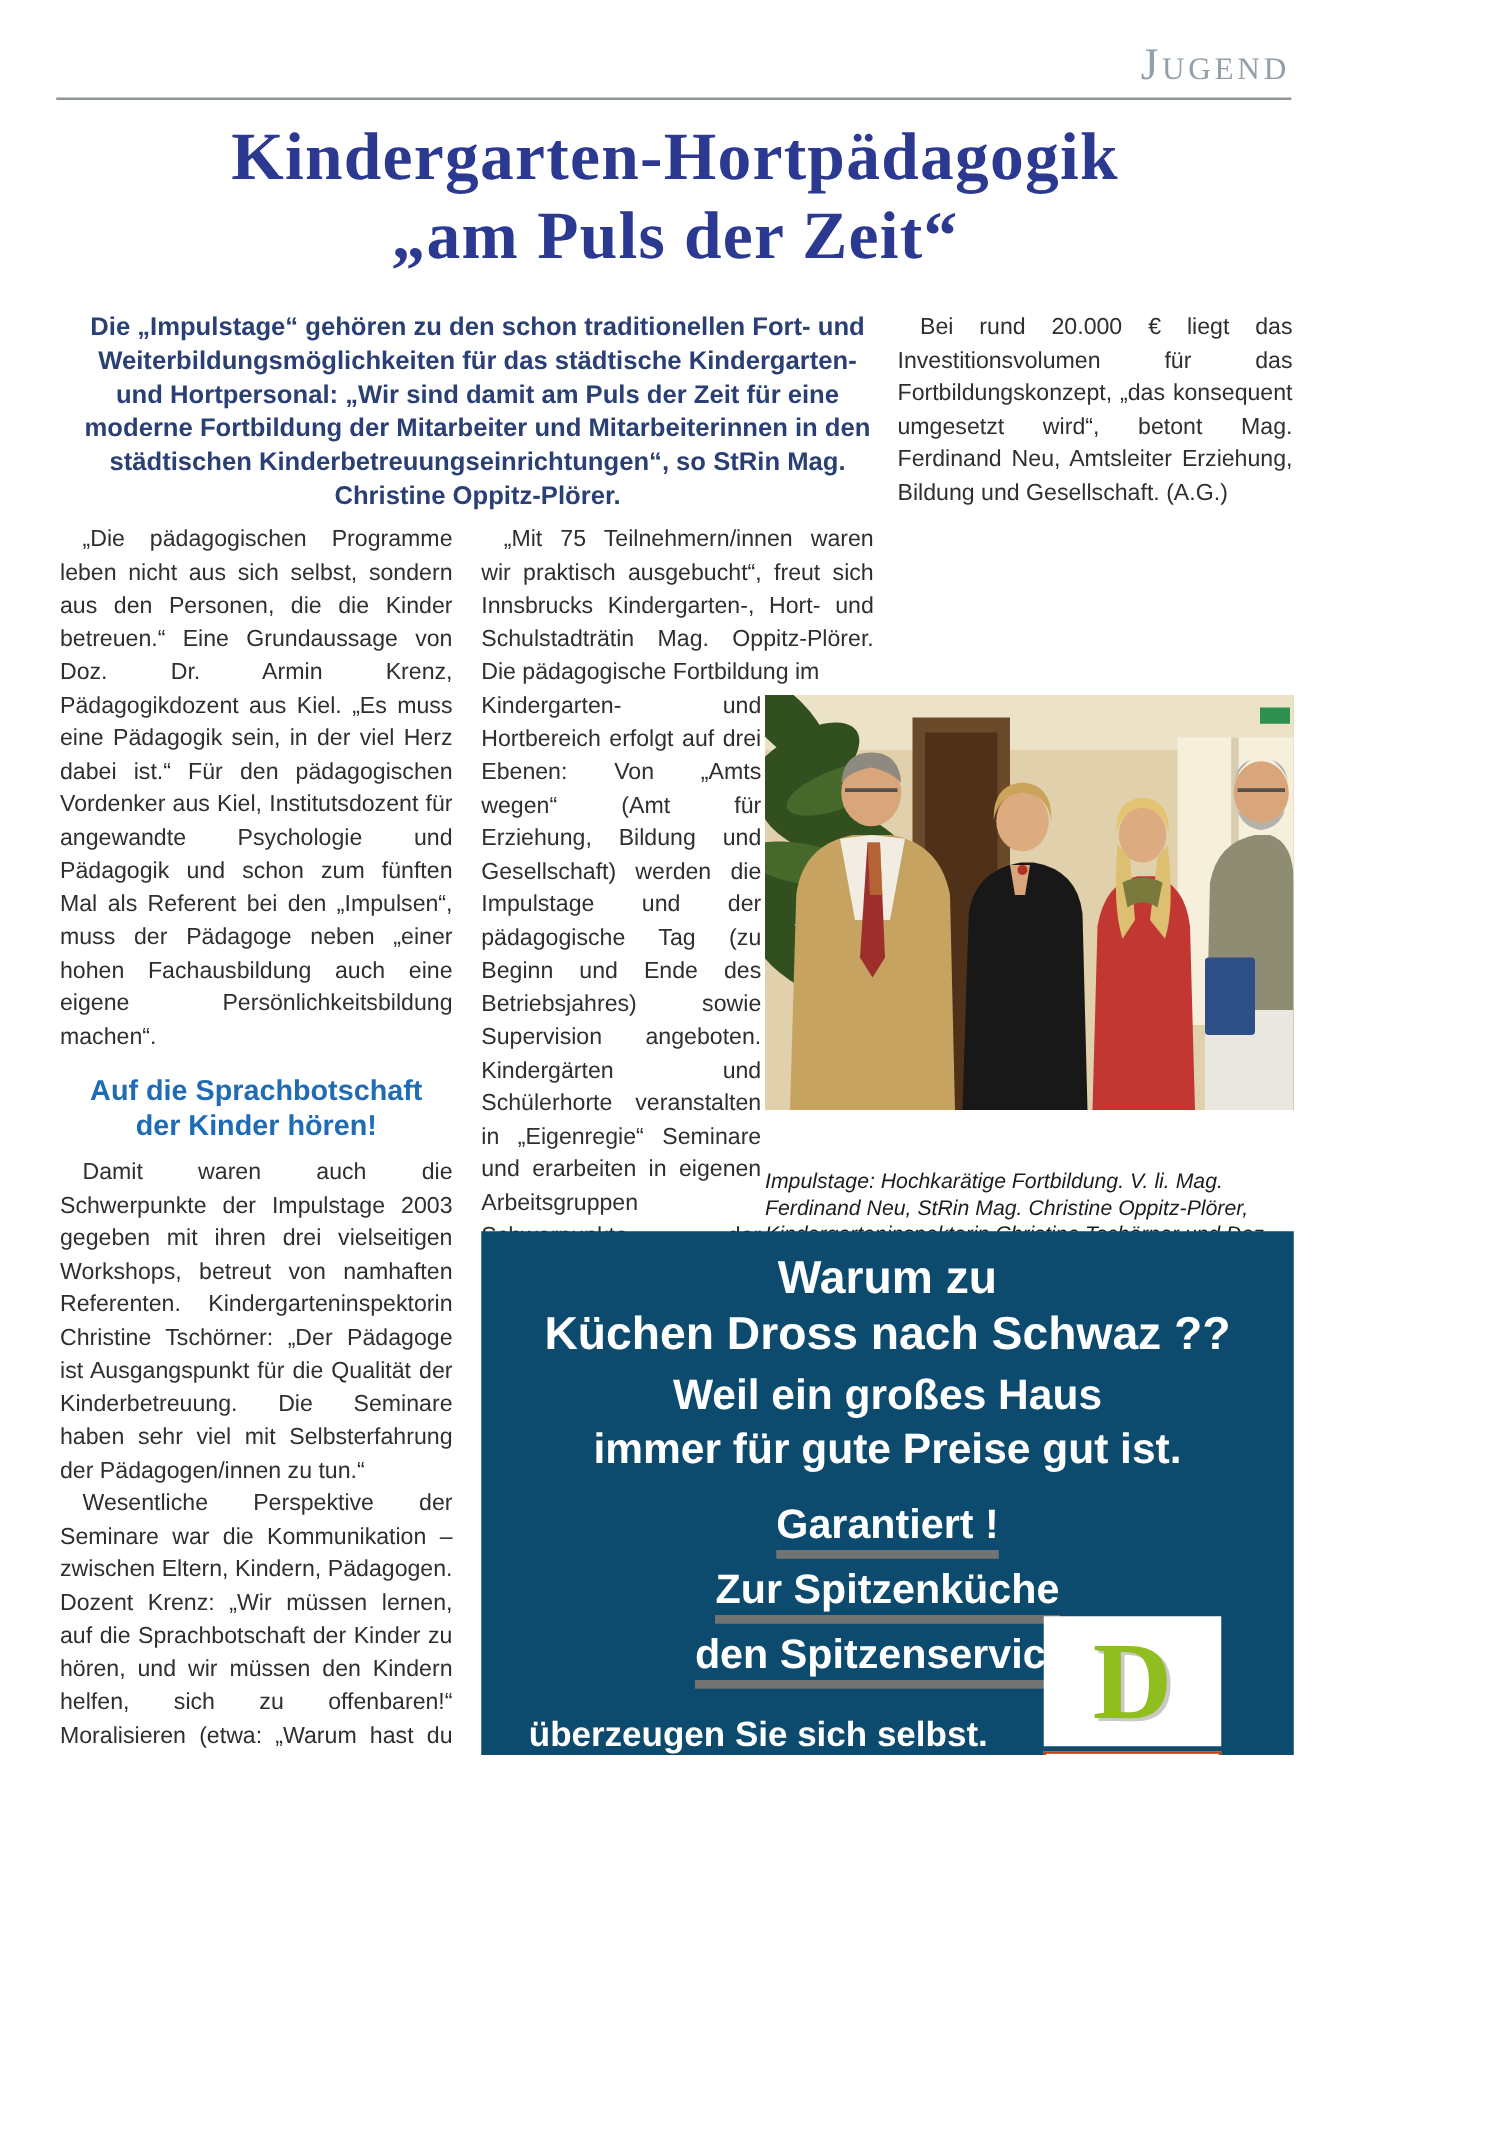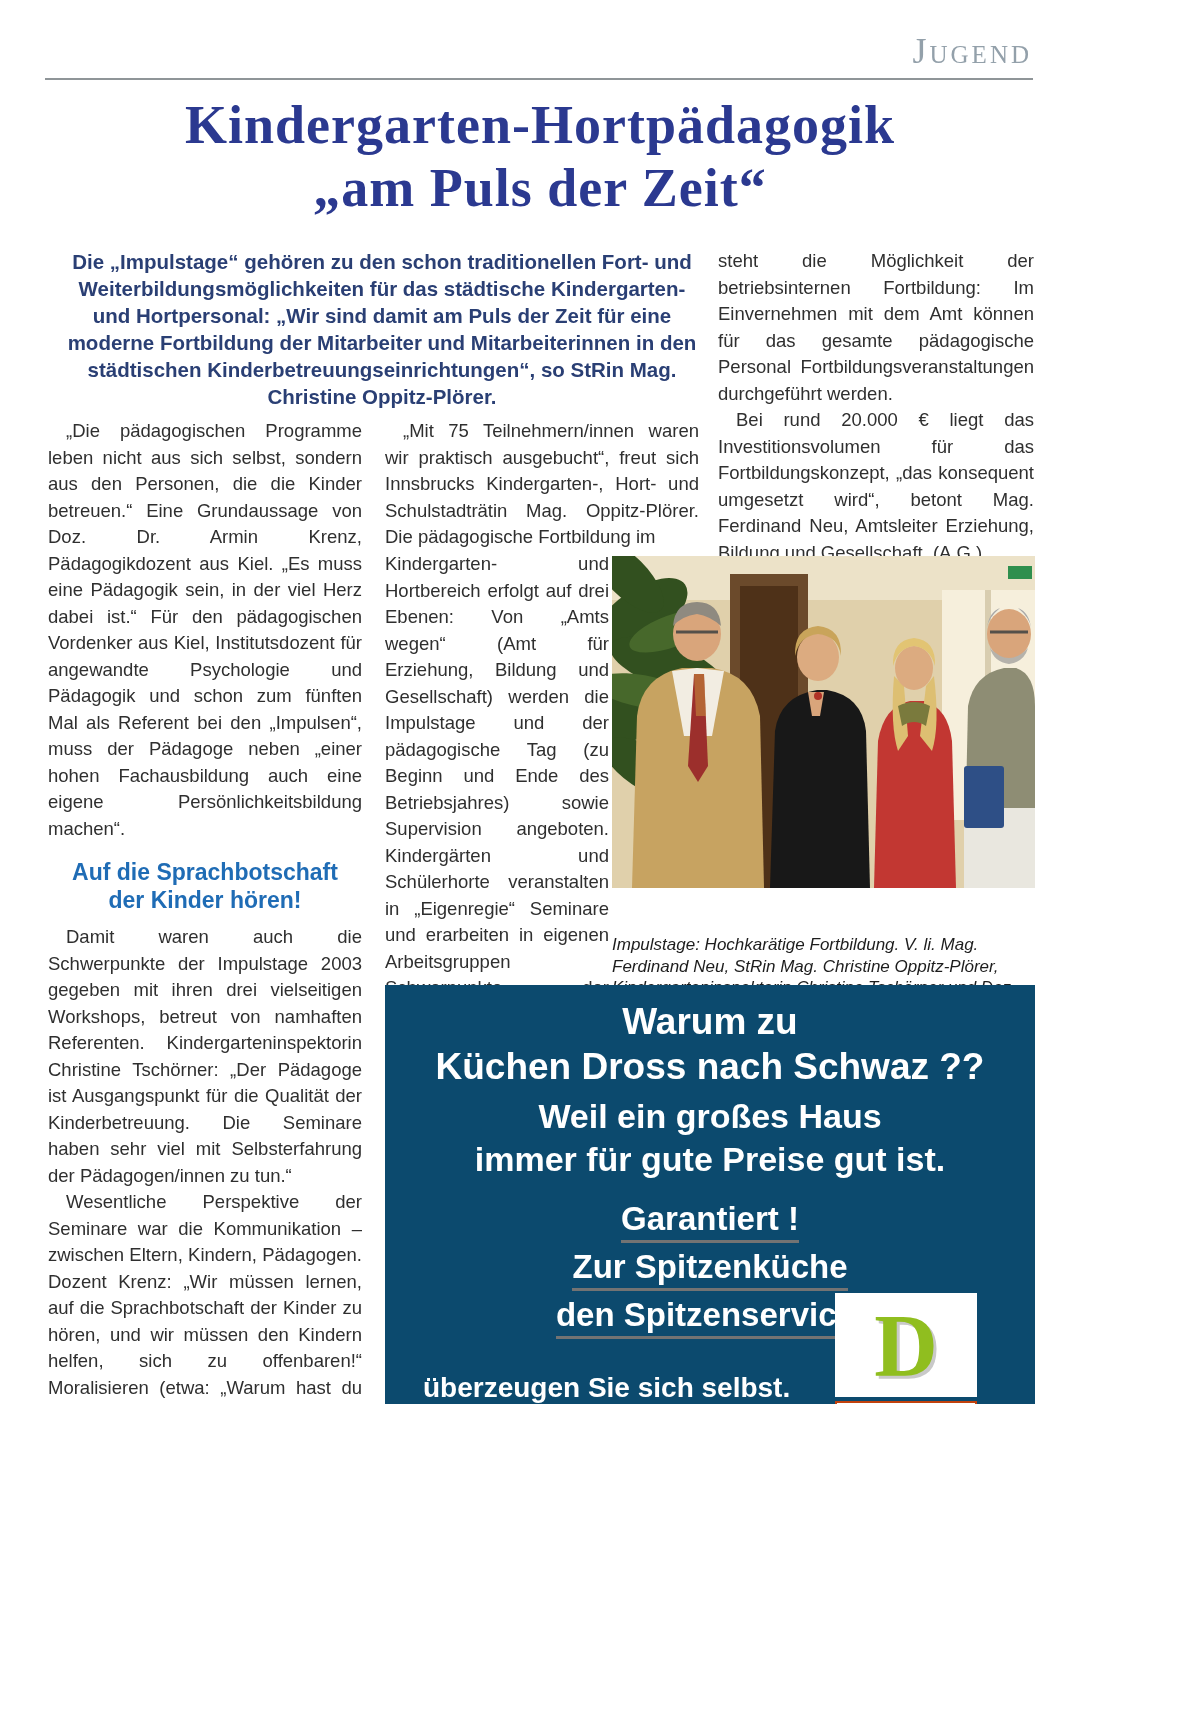--- a/index.html
+++ b/index.html
@@ -68,21 +68,21 @@
     position:absolute; left:385px; top:985px; width:650px; height:478px;
     background:#0c4a6e; color:#ffffff; font-weight:bold;
   }
   .ad .center { text-align:center; }
   .ad-h1 { font-size:37px; line-height:45px; }
   .ad-h2 { font-size:34px; line-height:43px; }
   .ad-top { padding-top:14px; }
   .ad-mid { margin-top:6px; }
   .ad-underlines { margin-top:14px; font-size:33px; line-height:47px; }
   .ad-underlines .u {
-    display:inline-block; border-bottom:3px solid #737373;
+    display:inline-block; border-bottom:7px solid #737373;
     padding-bottom:1px; line-height:40px;
   }
   .ad-visit {
     position:absolute; left:38px; bottom:20px;
     font-size:28px; line-height:37px; text-align:left;
   }
   .ad-logo { position:absolute; right:58px; bottom:26px; width:142px; }
   .ad-logo-d {
     background:#ffffff; height:104px; display:flex;
     align-items:center; justify-content:center;
@@ -140,21 +140,20 @@
   </div>
 
   <div class="col col2a">
     <p>„Mit 75 Teilnehmern/innen waren wir praktisch ausgebucht“, freut sich Innsbrucks Kindergarten-, Hort- und Schulstadträtin Mag. Oppitz-Plörer. Die pädagogische Fortbildung im</p>
   </div>
   <div class="col col2b">
     <p class="noindent">Kindergarten- und Hortbereich erfolgt auf drei Ebenen: Von „Amts wegen“ (Amt für Erziehung, Bildung und Gesellschaft) werden die Impulstage und der pädagogische Tag (zu Beginn und Ende des Betriebsjahres) sowie Supervision angeboten. Kindergärten und Schülerhorte veranstalten in „Eigenregie“ Seminare und erarbeiten in eigenen Arbeitsgruppen Schwerpunkte der Fortbildung. Als dritte Schiene be-</p>
   </div>
 
   <div class="col col3">
-    <p class="noindent">steht die Möglichkeit der betriebsinternen Fortbildung: Im Einvernehmen mit dem Amt können für das gesamte pädagogische Personal Fortbildungsveranstaltungen durchgeführt werden.</p>
     <p>Bei rund 20.000 € liegt das Investitionsvolumen für das Fortbildungskonzept, „das konsequent umgesetzt wird“, betont Mag. Ferdinand Neu, Amtsleiter Erziehung, Bildung und Gesellschaft. (A.G.)</p>
   </div>
 
   <div class="photo">
     <svg viewBox="0 0 423 332" width="423" height="332">
       <rect width="423" height="332" fill="#e0d0ab"></rect>
       <rect width="423" height="44" fill="#ece2c8"></rect>
       <rect x="330" y="34" width="93" height="230" fill="#f6efdc"></rect>
       <line x1="376" y1="34" x2="376" y2="264" stroke="#d8cdb0" stroke-width="6"></line>
       <rect x="396" y="10" width="24" height="13" fill="#2f8f4e"></rect>

